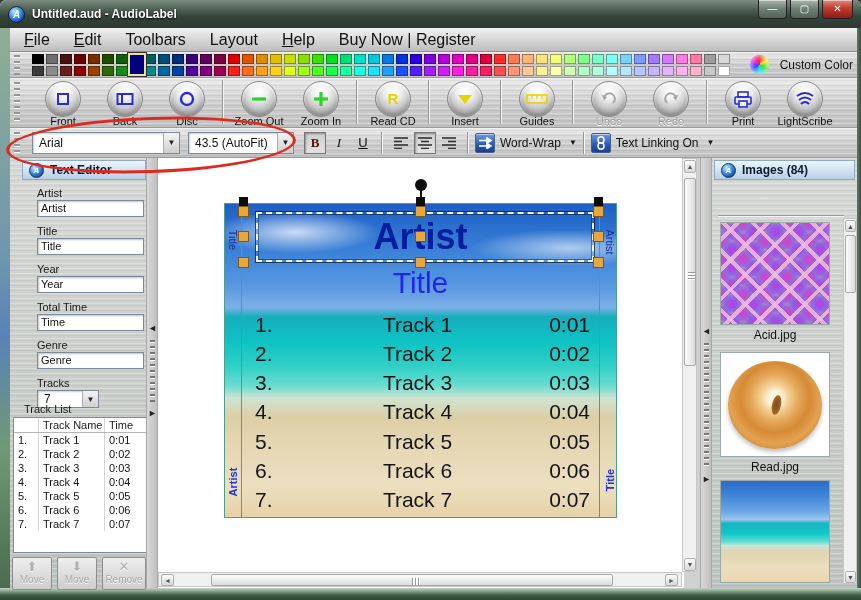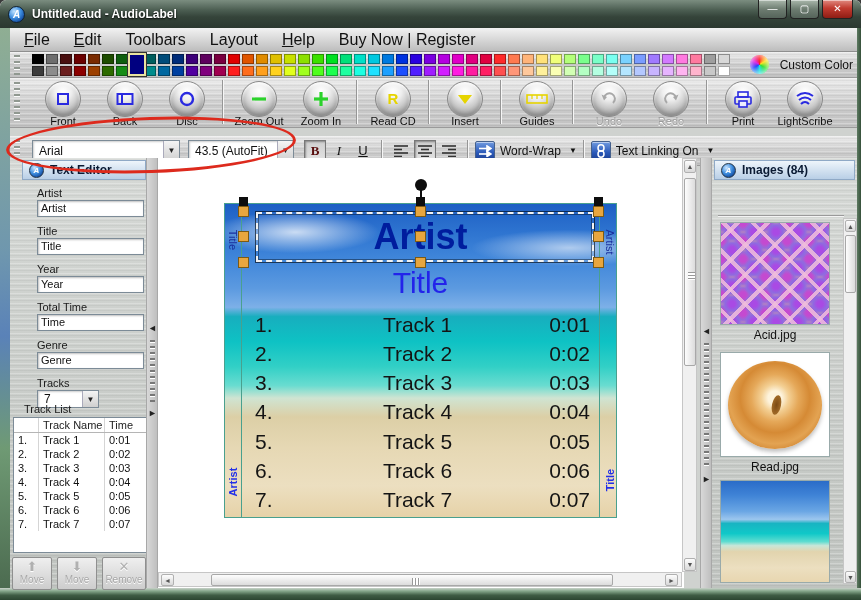--- a/index.html
+++ b/index.html
@@ -53,21 +53,21 @@
   .tb-btn{width:62px;text-align:center;padding-top:3px;}
   .orb{width:36px;height:36px;border-radius:50%;margin:0 auto;border:1px solid #8a8a8a;
     background:radial-gradient(circle at 50% 28%,#ffffff 0%,#efefef 28%,#c9c9c9 55%,#9e9e9e 85%,#cdcdcd 100%);
     box-shadow:inset 0 2px 3px rgba(255,255,255,.9), inset 0 -3px 4px rgba(0,0,0,.18);
     display:flex;align-items:center;justify-content:center;}
   .tb-label{font-size:11px;color:#111;margin-top:-2px;}
   .tb-btn.disabled .tb-label{color:#9c9c9c;text-shadow:0 1px 0 #fff;}
   .tb-sep{width:2px;height:44px;margin:2px 4px 0 4px;border-left:1px solid #969696;border-right:1px solid #f6f6f6;}
 
   
-  #fontbar{left:10px;top:128px;width:847px;height:30px;border-bottom:1px solid #9a9a9a;display:flex;align-items:center;padding-left:22px;margin-top:8px;}
+  #fontbar{left:10px;top:128px;width:847px;height:30px;border-bottom:1px solid #9a9a9a;display:flex;align-items:center;padding-left:22px;}
   #fontbar .gripdots{position:absolute;left:4px;top:4px;height:22px;}
   .combo{height:22px;background:#fff;border:1px solid #7c8b97;box-shadow:inset 1px 1px 2px rgba(0,0,0,.2);
     display:flex;align-items:center;font-size:12px;color:#111;padding-left:6px;position:relative;}
   .combo .arrow{margin-left:auto;width:16px;height:100%;display:flex;align-items:center;justify-content:center;
     font-size:8px;color:#222;background:linear-gradient(180deg,#f4f4f4,#cfcfcf);border-left:1px solid #aab;}
   .fmt-btn{width:22px;height:22px;display:flex;align-items:center;justify-content:center;font-size:13px;color:#111;margin:0 1px;}
   .fmt-btn.pressed{border:1px solid #777;background:linear-gradient(180deg,#cfcfcf,#e3e3e3);box-shadow:inset 1px 1px 2px rgba(0,0,0,.35);}
   .fmt-sep{width:2px;height:22px;margin:0 6px;border-left:1px solid #969696;border-right:1px solid #f6f6f6;}
   .blue-chip{width:20px;height:20px;border:1px solid #44608c;border-radius:2px;
      background:linear-gradient(180deg,#6f9ae0,#2a58b8 60%,#1c3f92);display:flex;align-items:center;justify-content:center;margin-right:5px;

